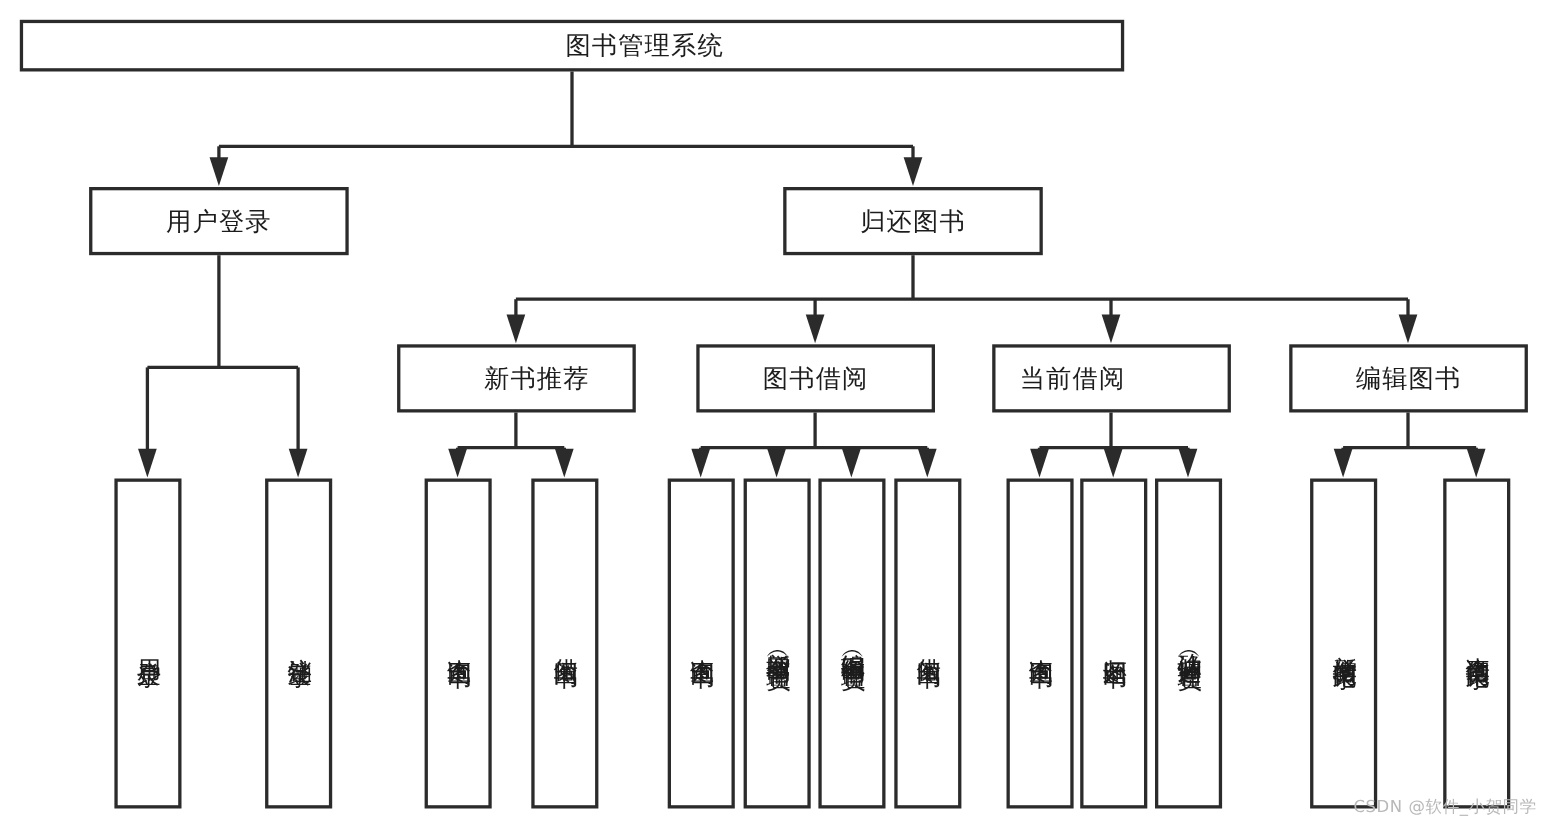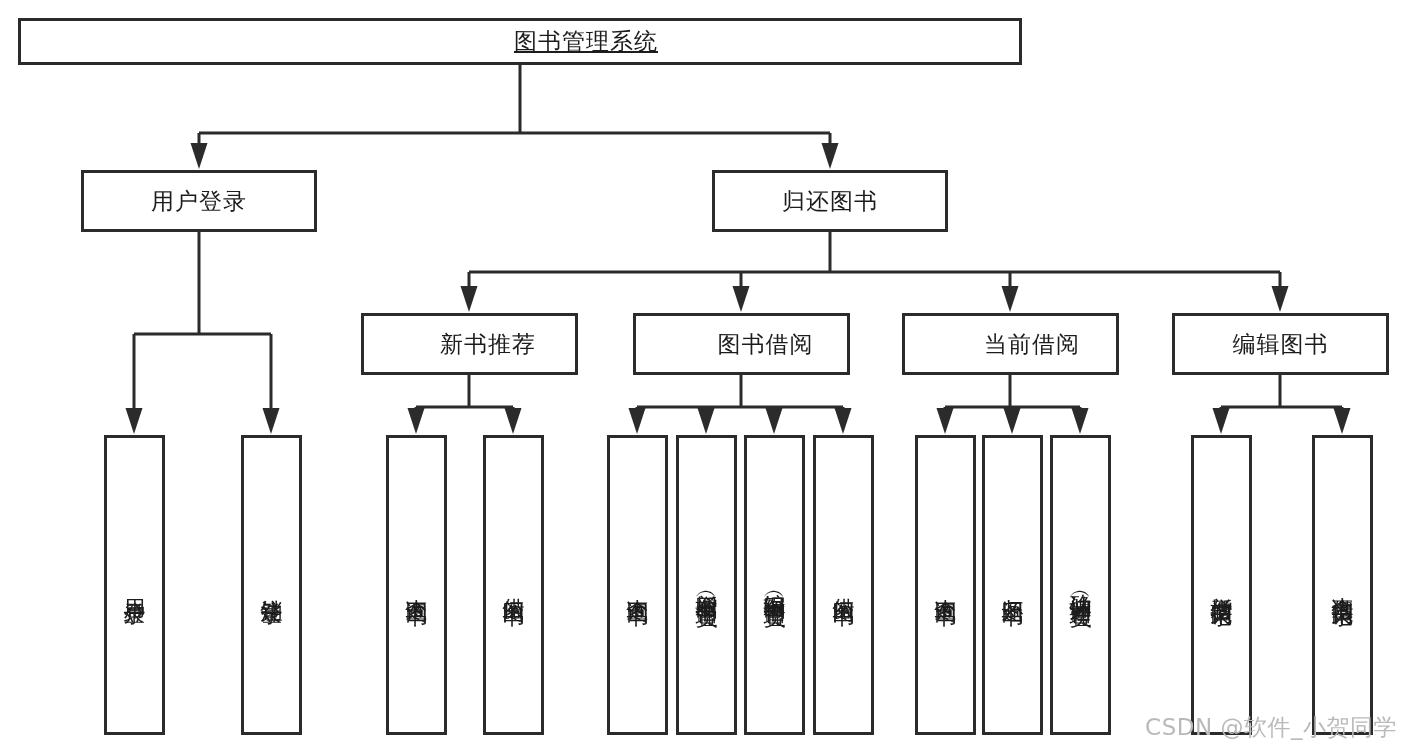--- a/index.html
+++ b/index.html
@@ -39,21 +39,21 @@
     font-family:"DejaVu Sans","Liberation Sans",sans-serif;
     white-space:nowrap;
     letter-spacing:1px;
     pointer-events:none;
   }
   .box-hit{position:absolute;background:transparent;}
   #watermark{
     position:absolute;
     right:8px;
     bottom:4px;
-    font-size:23px;
+    font-size:15px;
     color:#b9b9b9;
     font-family:"DejaVu Sans","Liberation Sans",sans-serif;
     letter-spacing:0.5px;
     user-select:none;
     pointer-events:none;
   }
 </style>
 </head>
 <body>
 
@@ -146,31 +146,31 @@
         <rect x="814.5" y="436.5" width="58" height="297" class="node-box"></rect>
         <rect x="916.5" y="436.5" width="58" height="297" class="node-box"></rect>
         <rect x="983.5" y="436.5" width="58" height="297" class="node-box"></rect>
         <rect x="1051.5" y="436.5" width="58" height="297" class="node-box"></rect>
         <rect x="1192.5" y="436.5" width="58" height="297" class="node-box"></rect>
         <rect x="1313.5" y="436.5" width="58" height="297" class="node-box"></rect>
       </g>
   </svg>
 
   <div id="label-layer">
-      <div class="hlabel-wrap" style="left: 18px; top: 18px; width: 1136px; height: 47px; text-decoration: underline;">图书管理系统</div>
+      <div class="hlabel-wrap" style="left: 18px; top: 18px; width: 1136px; height: 47px;">图书管理系统</div>
       <div class="box-hit" style="left: 18px; top: 18px; width: 1004px; height: 47px;"></div>
       <div class="hlabel-wrap" style="left: 81px; top: 170px; width: 236px; height: 62px;">用户登录</div>
       <div class="box-hit" style="left: 81px; top: 170px; width: 236px; height: 62px;"></div>
       <div class="hlabel-wrap" style="left: 712px; top: 170px; width: 236px; height: 62px;">归还图书</div>
       <div class="box-hit" style="left: 712px; top: 170px; width: 236px; height: 62px;"></div>
       <div class="hlabel-wrap" style="left: 361px; top: 313px; width: 254px; height: 62px;">新书推荐</div>
       <div class="box-hit" style="left: 361px; top: 313px; width: 217px; height: 62px;"></div>
-      <div class="hlabel-wrap" style="left: 633px; top: 313px; width: 217px; height: 62px; margin-left: 24px;">图书借阅</div>
+      <div class="hlabel-wrap" style="left: 633px; top: 313px; width: 217px; height: 62px;">图书借阅</div>
       <div class="box-hit" style="left: 633px; top: 313px; width: 217px; height: 62px;"></div>
-      <div class="hlabel-wrap" style="left: 940px; top: 313px; width: 184px; height: 62px; font-family: Liberation Serif, serif;">当前借阅</div>
+      <div class="hlabel-wrap" style="left: 883px; top: 313px; width: 184px; height: 62px; font-family: Liberation Serif, serif;">当前借阅</div>
       <div class="box-hit" style="left: 902px; top: 313px; width: 217px; height: 62px;"></div>
       <div class="hlabel-wrap" style="left: 1172px; top: 313px; width: 217px; height: 62px;">编辑图书</div>
       <div class="box-hit" style="left: 1172px; top: 313px; width: 217px; height: 62px;"></div>
       <div class="vlabel-wrap" style="left: 104px; top: 435px; width: 61px; height: 300px;">用户登录</div>
       <div class="box-hit" style="left: 104px; top: 435px; width: 61px; height: 300px;"></div>
       <div class="vlabel-wrap" style="left: 241px; top: 435px; width: 61px; height: 300px;">注销登录</div>
       <div class="box-hit" style="left: 241px; top: 435px; width: 61px; height: 300px;"></div>
       <div class="vlabel-wrap" style="left: 386px; top: 435px; width: 61px; height: 300px;">查询图书</div>
       <div class="box-hit" style="left: 386px; top: 435px; width: 61px; height: 300px;"></div>
       <div class="vlabel-wrap" style="left: 483px; top: 435px; width: 61px; height: 300px;">借阅图书</div>

